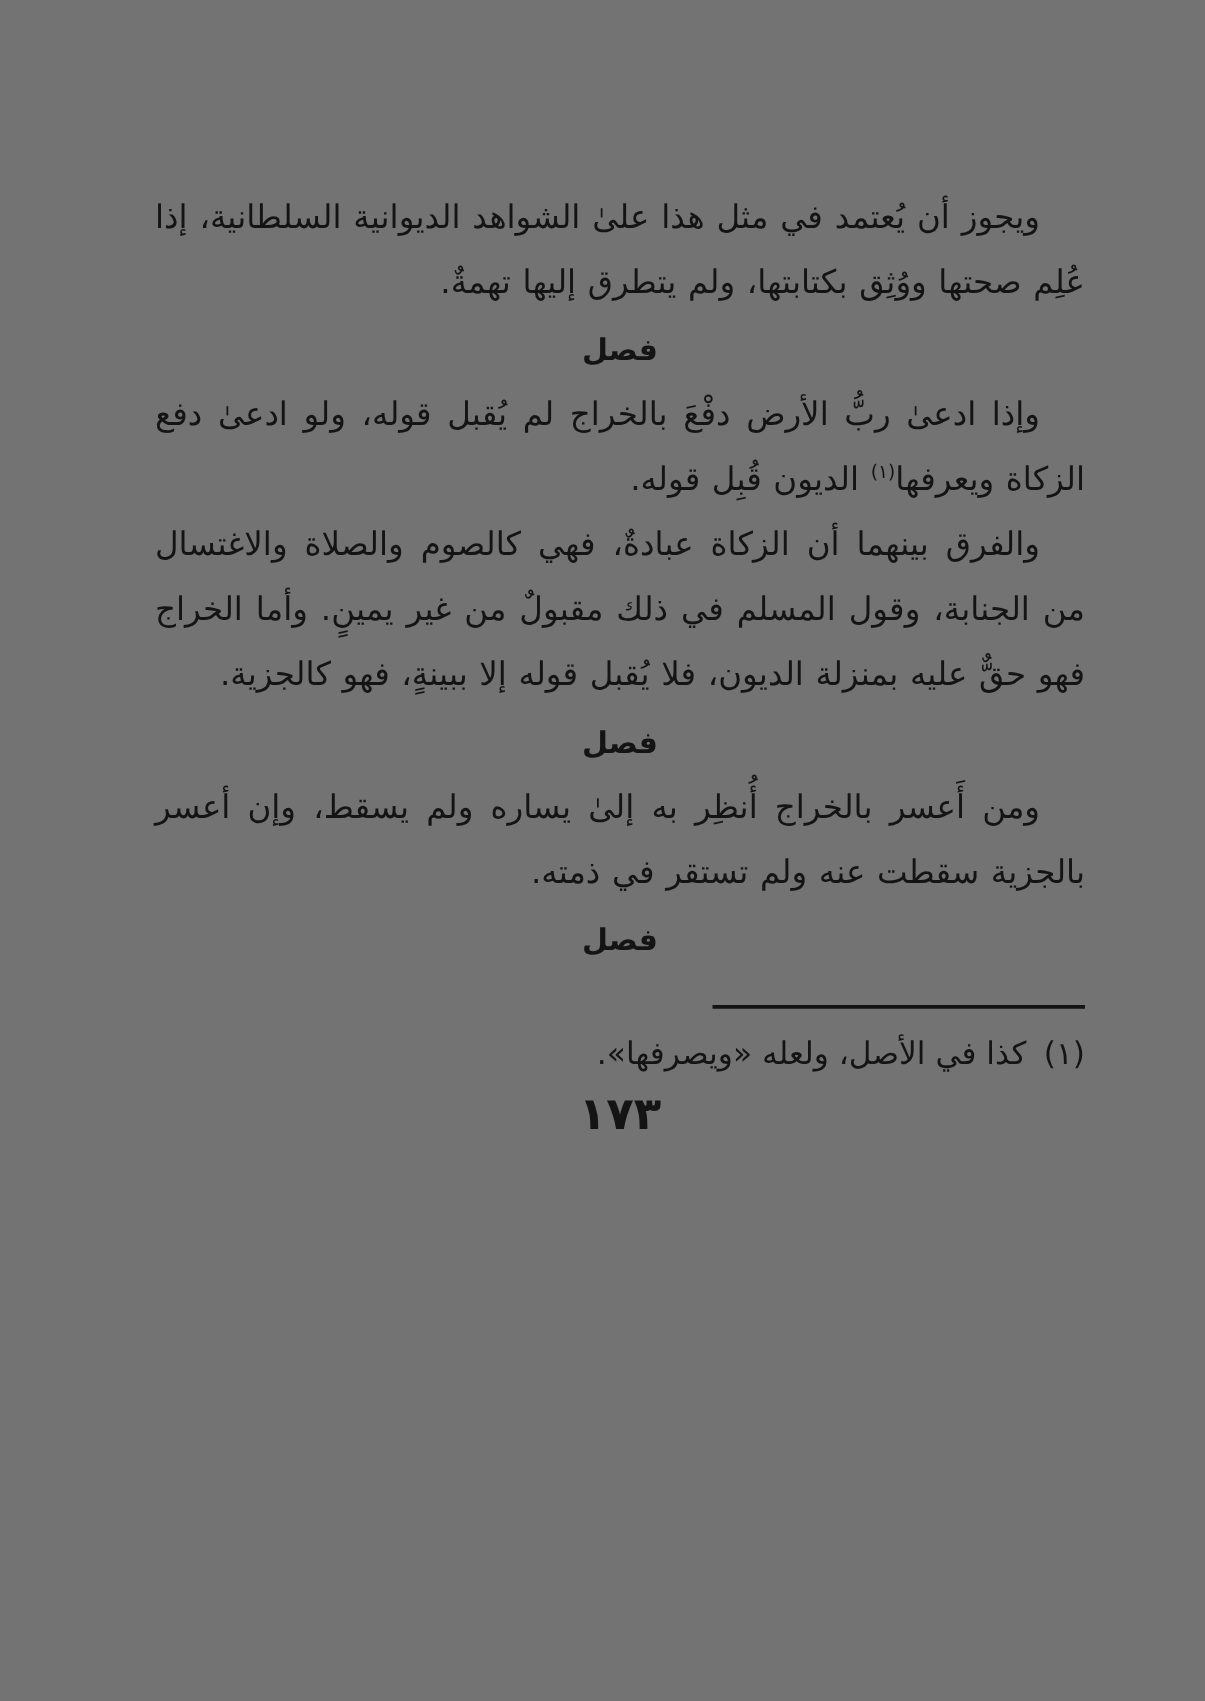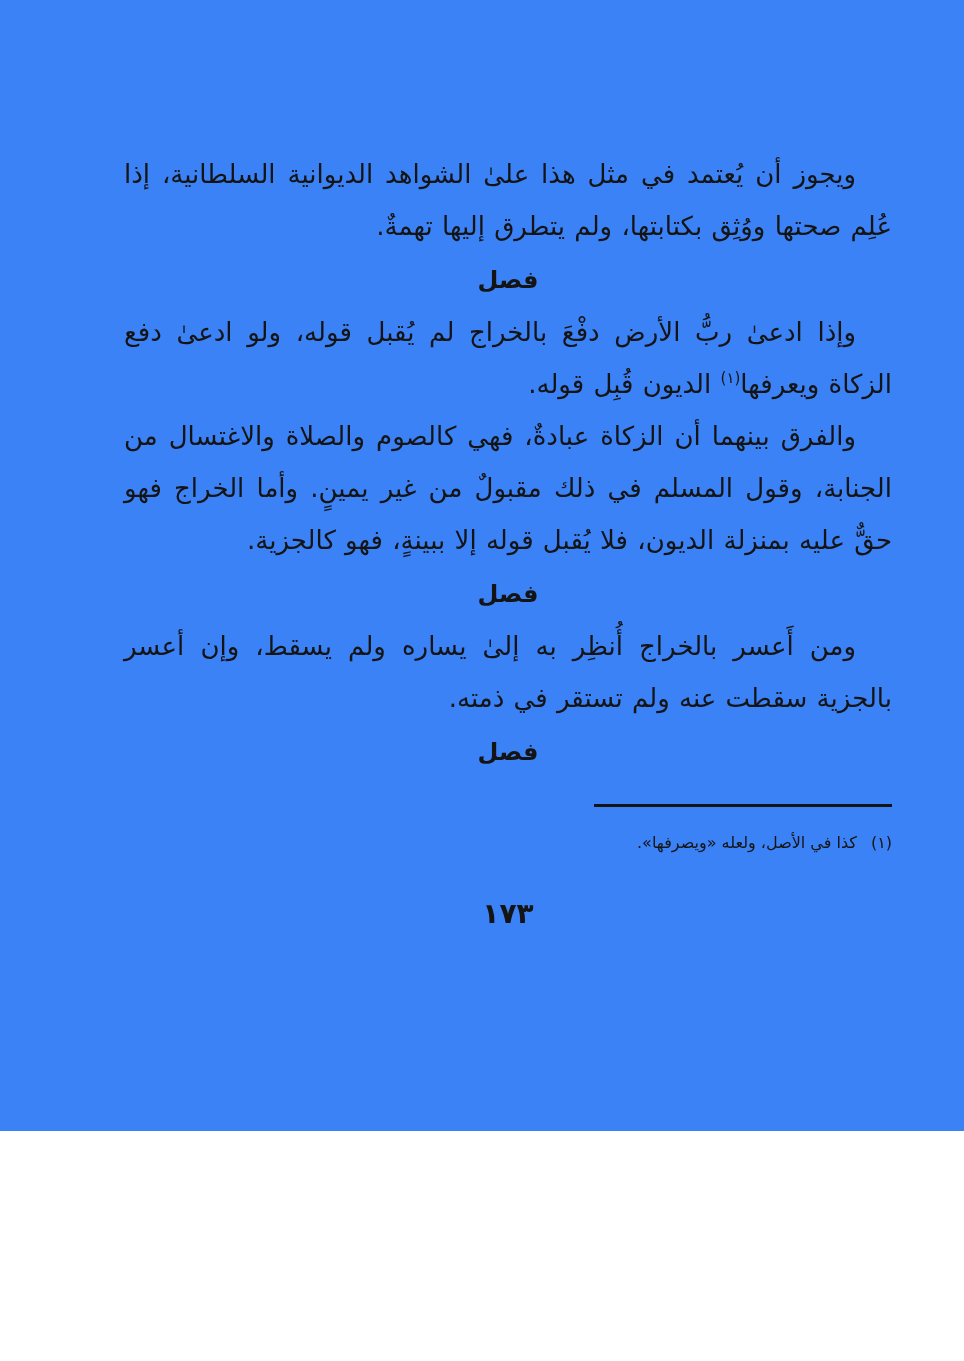--- a/index.html
+++ b/index.html
@@ -10,23 +10,23 @@
   }
   body {
     width: 964px;
     height: 1361px;
     font-family: "DejaVu Sans", sans-serif;
     color: #141414;
   }
   .page {
     position: relative;
     width: 964px;
-    height: 1131px;
-    background: #3b82f6;
-    padding: 148px 72px 0 124px;
+    height: 1361px;
+    background: #737373;
+    padding: 148px 96px 0 124px;
     direction: rtl;
     overflow: hidden;
   }
   .body-text {
     width: 100%;
   }
   .para {
     margin: 0;
     font-size: 26px;
     line-height: 52px;
@@ -50,31 +50,31 @@
     margin-top: 26px;
   }
   .fn-rule {
     width: 298px;
     height: 3px;
     background: #141414;
     margin-bottom: 14px;
   }
   .footnote {
     margin: 0;
-    font-size: 16px;
+    font-size: 25px;
     line-height: 44px;
     text-align: right;
   }
   .fn-marker {
     margin-left: 14px;
   }
   .page-number {
-    margin-top: 32px;
+    margin-top: 6px;
     text-align: center;
-    font-size: 28px;
+    font-size: 36px;
     font-weight: bold;
     letter-spacing: 2px;
   }
 </style>
 </head>
 <body>
 
 <div class="page">
 
   <div class="body-text">

